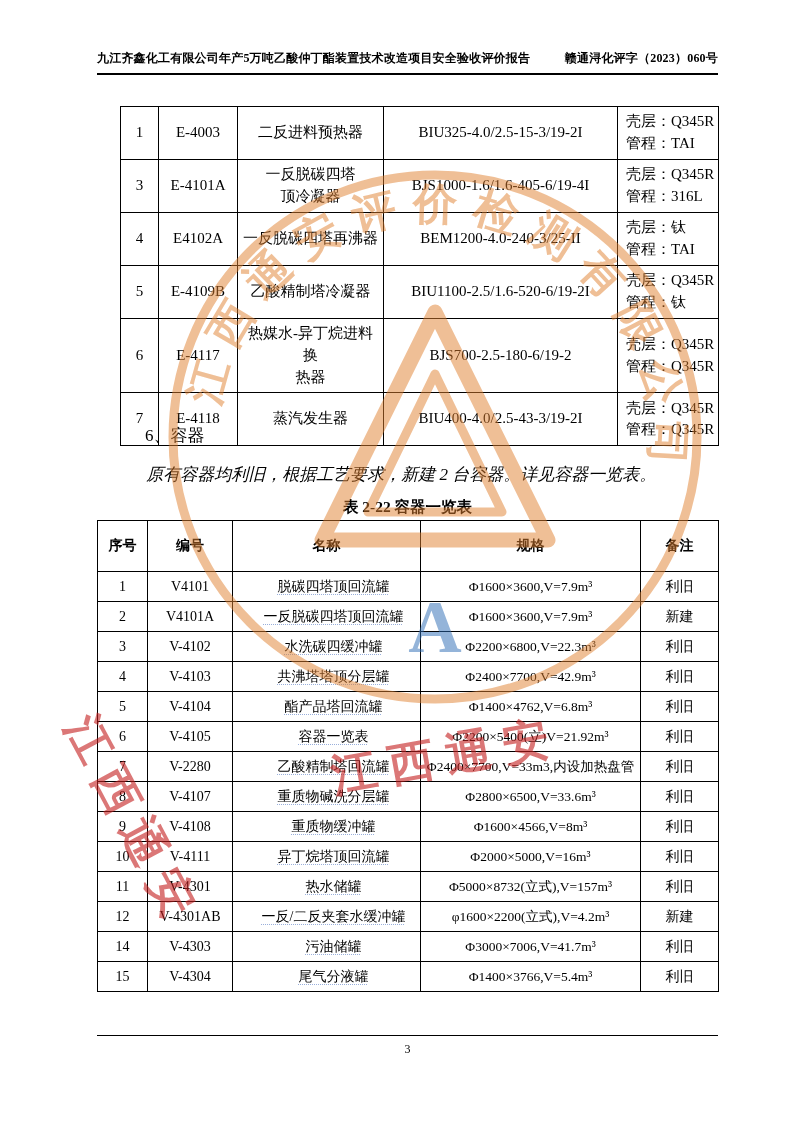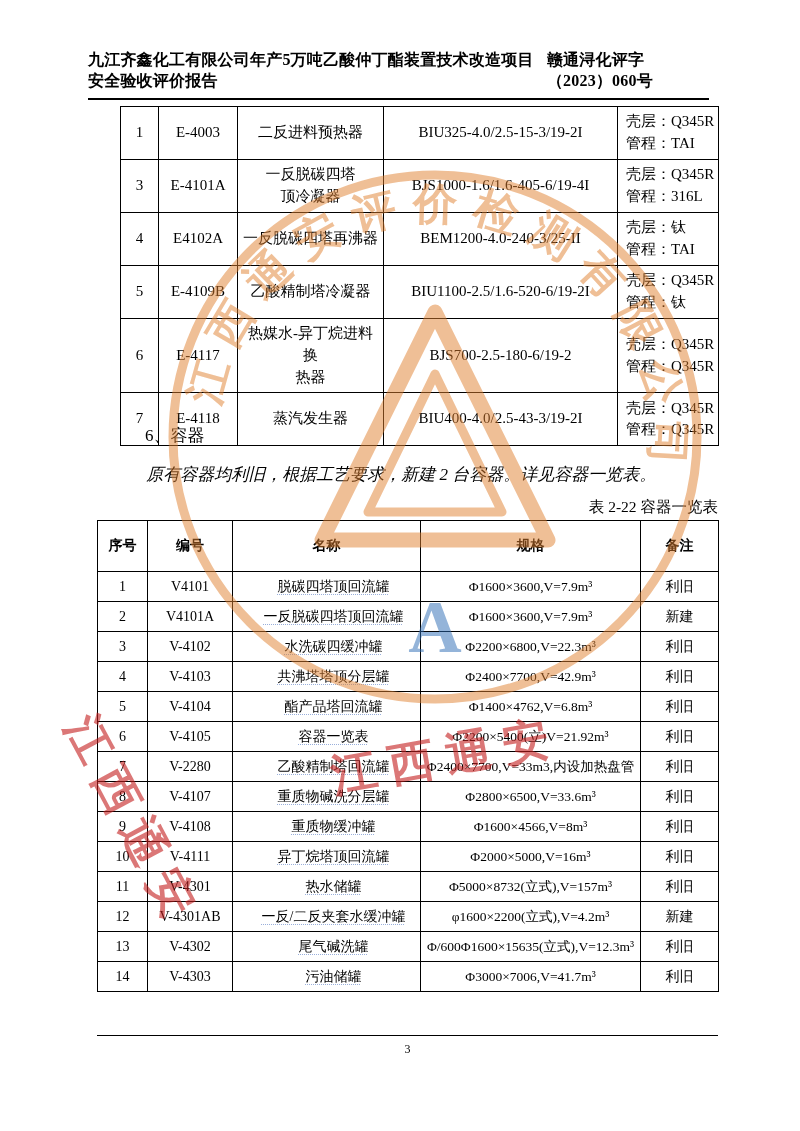--- a/index.html
+++ b/index.html
@@ -4,37 +4,37 @@
 <style>
   * { margin:0; padding:0; box-sizing:border-box; }
   html,body { background:#fff; }
   body {
     width:800px; height:1131px; position:relative; overflow:hidden;
     font-family:"Liberation Serif","DejaVu Serif",serif; color:#000;
   }
 
   
   .header {
-    position:absolute; top:50px; left:88px; width:621px;
+    position:absolute; top:50px; left:97px; width:621px;
     display:flex; justify-content:space-between; align-items:flex-end;
-    font-size:16px; font-weight:bold; letter-spacing:.2px;
+    font-size:12px; font-weight:bold; letter-spacing:.2px;
     border-bottom:2px solid #000; padding-bottom:6px;
   }
 
   
   table { border-collapse:collapse; table-layout:fixed; }
   td, th { border:1px solid #000; text-align:center; vertical-align:middle; white-space:pre-line; }
 
   .equip { position:absolute; top:106px; left:120px; width:598px; font-size:15px; }
   .equip td { height:53px; padding:4px 3px; line-height:1.45; }
   .equip td[data-name="table-cell-shelltube"] { text-align:left; padding-left:8px; }
 
   .sec-heading { position:absolute; top:424px; left:145px; font-size:17px; }
   .sec-para { position:absolute; top:462px; left:97px; width:621px; font-size:17px; line-height:1.55; text-indent:2.9em;font-style:italic; }
-  .table-title { position:absolute; top:497px; left:97px; width:621px; text-align:right; font-weight:normal; font-size:15.5px; }
+  .table-title { position:absolute; top:497px; left:97px; width:621px; text-align:center; font-weight:bold; font-size:15.5px; }
 
   .vessel { position:absolute; top:520px; left:97px; width:621px; font-size:14px; }
   .vessel th { height:30px; padding:16px 2px; font-weight:bold; }
   .vessel td { height:30px; padding:3px 2px; }
   .vessel td[data-name="table-cell-spec"] { white-space:nowrap; font-size:13.5px;margin-top:8px; }
   .vessel td[data-name="table-cell-name"] {
     text-decoration:underline dotted 1px rgba(70,110,190,.55);
     text-underline-offset:3px;
     padding-left:16px;
   }
@@ -223,31 +223,31 @@
         <td data-name="table-cell-note">利旧</td>
       </tr>
       <tr data-name="table-row">
         <td data-name="table-cell-no">12</td>
         <td data-name="table-cell-code">V-4301AB</td>
         <td data-name="table-cell-name">一反/二反夹套水缓冲罐</td>
         <td data-name="table-cell-spec">φ1600×2200(立式),V=4.2m³</td>
         <td data-name="table-cell-note">新建</td>
       </tr>
       <tr data-name="table-row">
-        <td data-name="table-cell-no">13</td>
-        <td data-name="table-cell-code">V-4302</td>
-        <td data-name="table-cell-name">尾气碱洗罐</td>
-        <td data-name="table-cell-spec">Φ/600Φ1600×15635(立式),V=12.3m³</td>
-        <td data-name="table-cell-note">利旧</td>
-      </tr>
-      <tr data-name="table-row">
         <td data-name="table-cell-no">14</td>
         <td data-name="table-cell-code">V-4303</td>
         <td data-name="table-cell-name">污油储罐</td>
         <td data-name="table-cell-spec">Φ3000×7006,V=41.7m³</td>
+        <td data-name="table-cell-note">利旧</td>
+      </tr>
+      <tr data-name="table-row">
+        <td data-name="table-cell-no">15</td>
+        <td data-name="table-cell-code">V-4304</td>
+        <td data-name="table-cell-name">尾气分液罐</td>
+        <td data-name="table-cell-spec">Φ1400×3766,V=5.4m³</td>
         <td data-name="table-cell-note">利旧</td>
       </tr>
     </tbody>
 </table>
 
 <div class="footer-line" data-name="footer-divider"></div>
 <div class="page-number" data-name="page-number">3</div>
 
 <div class="watermark" data-name="watermark-layer">
   <svg class="stamp" width="570" height="570" viewBox="0 0 570 570" data-name="company-seal-watermark" aria-hidden="true">

